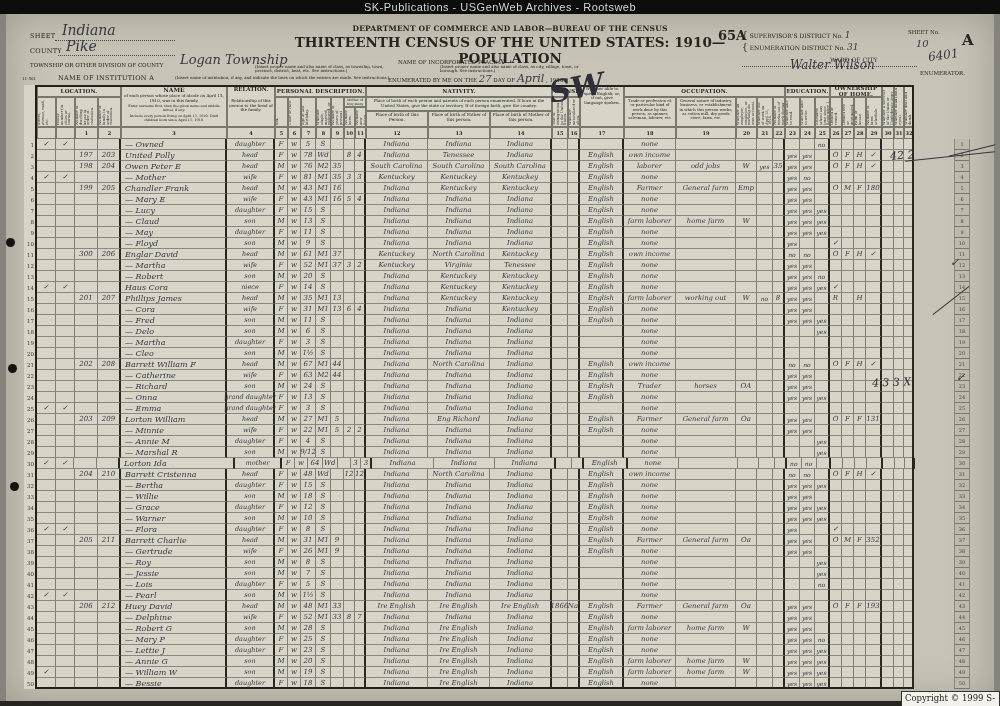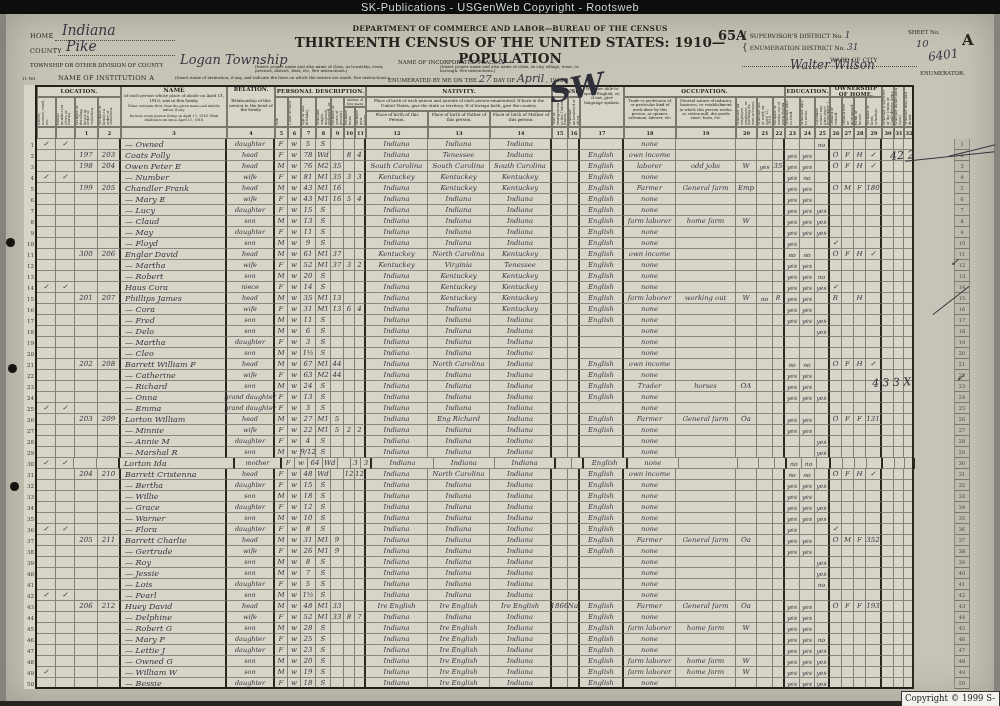--- a/index.html
+++ b/index.html
@@ -44,26 +44,26 @@
   .mark{z-index:20;font-family:"DejaVu Serif",serif;font-style:italic;color:#2e2f38;white-space:nowrap;}
   .mono{font-weight:bold;}
   .stroke{z-index:20;height:0;border-top:1.5px solid #34353d;}
   #copybox{left:901px;top:691px;z-index:35;background:#f4f2ec;border:1px solid #333;
            padding:0 3px;font-family:"DejaVu Serif",serif;font-size:8.5px;color:#1c1b17;line-height:13px;}
 </style>
 </head>
 <body>
 
 <div id="topbar" class="abs">
-  <span>SK-Publications - USGenWeb Copyright - Rootsweb</span>
+  <span>SK-Publications - USGenWeb Archives - Rootsweb</span>
 </div>
 
 <div id="paper" class="abs"></div>
 
-<div class="abs pr lbl" style="left:30px;top:32px;">HOME</div>
+<div class="abs pr lbl" style="left:30px;top:32px;">SHEET</div>
 <div class="abs hw" style="left:62px;top:22px;font-size:14px;">Indiana</div>
 <div class="abs dots" style="left:55px;top:40px;width:120px;"></div>
 
 <div class="abs pr lbl" style="left:30px;top:47px;">COUNTY</div>
 <div class="abs hw" style="left:66px;top:38px;font-size:14px;">Pike</div>
 <div class="abs dots" style="left:58px;top:55px;width:117px;"></div>
 
 <div class="abs pr" style="left:30px;top:62px;font-size:5.5px;">TOWNSHIP OR OTHER DIVISION OF COUNTY</div>
 <div class="abs hw" style="left:180px;top:52px;font-size:13px;">Logan Township</div>
 <div class="abs pr tiny" style="left:255px;top:65px;width:130px;">(Insert proper name and also name of class, as township, town, precinct, district, beat, etc.  See instructions.)</div>
@@ -242,21 +242,21 @@
         <div class="c hw hvy" style="width: 10px;"></div>
         <div class="c gapc" style="width: 40px;"></div>
         <div class="c rnc" style="width: 16px;">1</div>
       </div>
       <div class="row">
         <div class="c lnc" style="width: 13px;">2</div>
         <div class="c hw" style="width: 19px;"></div>
         <div class="c hw" style="width: 19px;"></div>
         <div class="c hw" style="width: 23px;">197</div>
         <div class="c hw hvy" style="width: 23px;">203</div>
-        <div class="c hw hvy namec" style="width: 106px;">Coats Polly</div>
+        <div class="c hw hvy namec" style="width: 106px;">United Polly</div>
         <div class="c hw hvy relc" style="width: 48px;">head</div>
         <div class="c hw" style="width: 13px;">F</div>
         <div class="c hw" style="width: 13px;">w</div>
         <div class="c hw" style="width: 15px;">78</div>
         <div class="c hw" style="width: 15px;">Wd</div>
         <div class="c hw" style="width: 13px;"></div>
         <div class="c hw" style="width: 11px;">8</div>
         <div class="c hw hvy" style="width: 11px;">4</div>
         <div class="c hw" style="width: 62px; font-size: 6.8px;">Indiana</div>
         <div class="c hw" style="width: 62px; font-size: 6.8px;">Tenessee</div>
@@ -320,21 +320,21 @@
         <div class="c hw hvy" style="width: 10px;"></div>
         <div class="c gapc" style="width: 40px;"></div>
         <div class="c rnc" style="width: 16px;">3</div>
       </div>
       <div class="row">
         <div class="c lnc" style="width: 13px;">4</div>
         <div class="c hw" style="width: 19px;">✓</div>
         <div class="c hw" style="width: 19px;">✓</div>
         <div class="c hw" style="width: 23px;"></div>
         <div class="c hw hvy" style="width: 23px;"></div>
-        <div class="c hw hvy namec" style="width: 106px;">— Number</div>
+        <div class="c hw hvy namec" style="width: 106px;">— Mother</div>
         <div class="c hw hvy relc" style="width: 48px;">wife</div>
         <div class="c hw" style="width: 13px;">F</div>
         <div class="c hw" style="width: 13px;">w</div>
         <div class="c hw" style="width: 15px;">81</div>
         <div class="c hw" style="width: 15px;">M1</div>
         <div class="c hw" style="width: 13px;">35</div>
         <div class="c hw" style="width: 11px;">3</div>
         <div class="c hw hvy" style="width: 11px;">3</div>
         <div class="c hw" style="width: 62px; font-size: 6.8px;">Kentuckey</div>
         <div class="c hw" style="width: 62px; font-size: 6.8px;">Kentuckey</div>
@@ -2036,21 +2036,21 @@
         <div class="c hw hvy" style="width: 10px;"></div>
         <div class="c gapc" style="width: 40px;"></div>
         <div class="c rnc" style="width: 16px;">47</div>
       </div>
       <div class="row">
         <div class="c lnc" style="width: 13px;">48</div>
         <div class="c hw" style="width: 19px;"></div>
         <div class="c hw" style="width: 19px;"></div>
         <div class="c hw" style="width: 23px;"></div>
         <div class="c hw hvy" style="width: 23px;"></div>
-        <div class="c hw hvy namec" style="width: 106px;">— Owned G</div>
+        <div class="c hw hvy namec" style="width: 106px;">— Annie G</div>
         <div class="c hw hvy relc" style="width: 48px;">son</div>
         <div class="c hw" style="width: 13px;">M</div>
         <div class="c hw" style="width: 13px;">w</div>
         <div class="c hw" style="width: 15px;">20</div>
         <div class="c hw" style="width: 15px;">S</div>
         <div class="c hw" style="width: 13px;"></div>
         <div class="c hw" style="width: 11px;"></div>
         <div class="c hw hvy" style="width: 11px;"></div>
         <div class="c hw" style="width: 62px; font-size: 6.8px;">Indiana</div>
         <div class="c hw" style="width: 62px; font-size: 6.8px;">Ire English</div>

